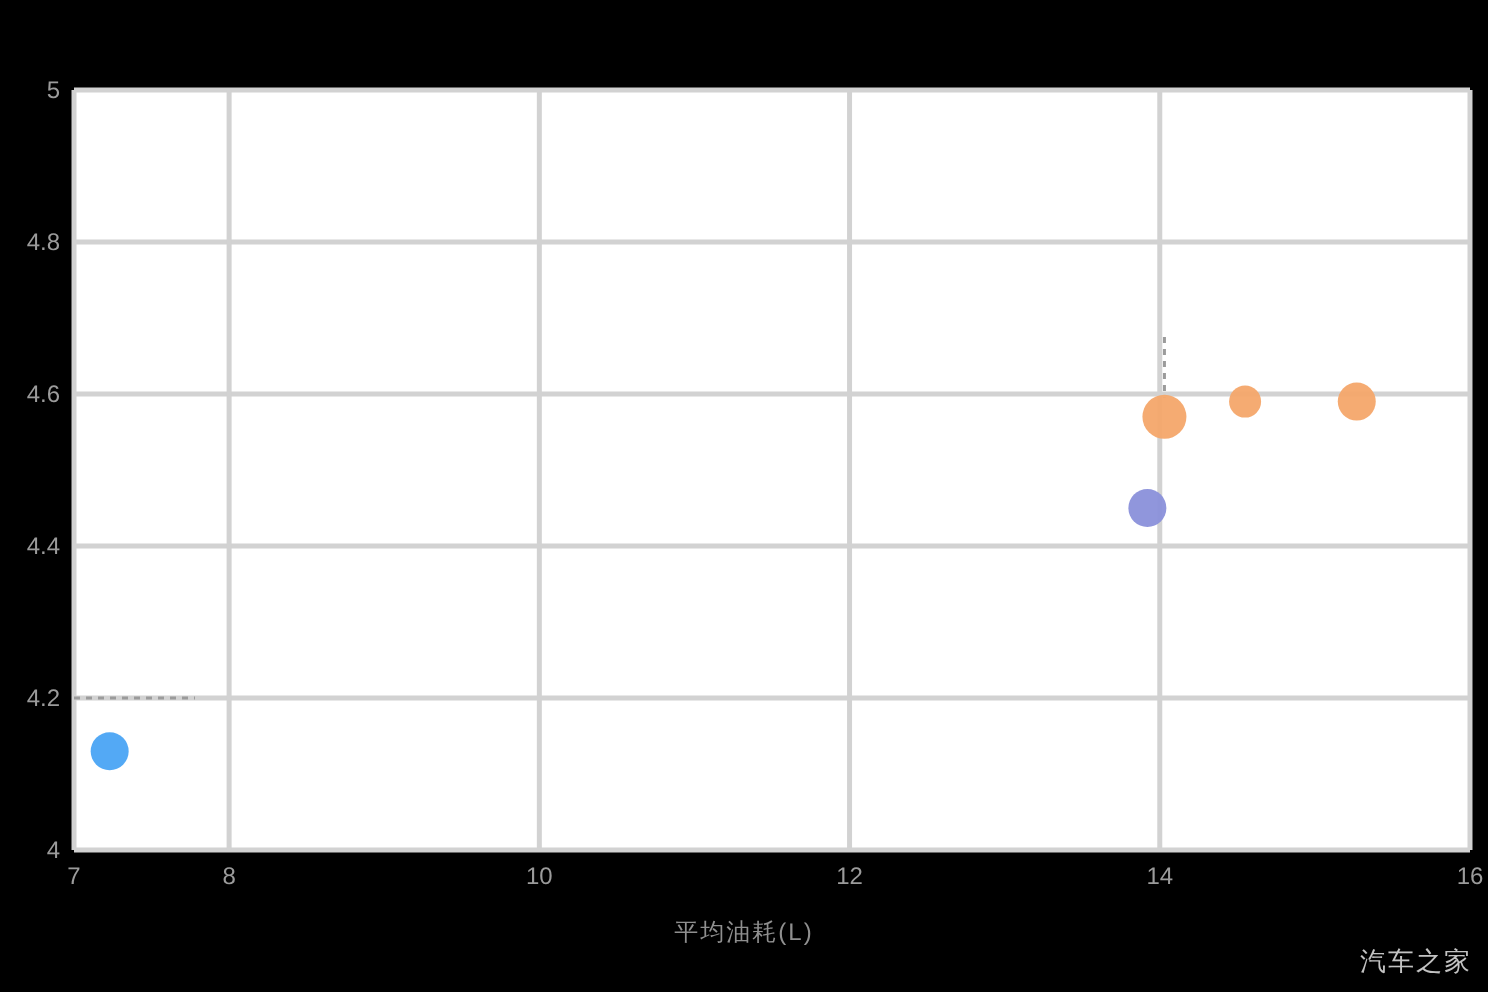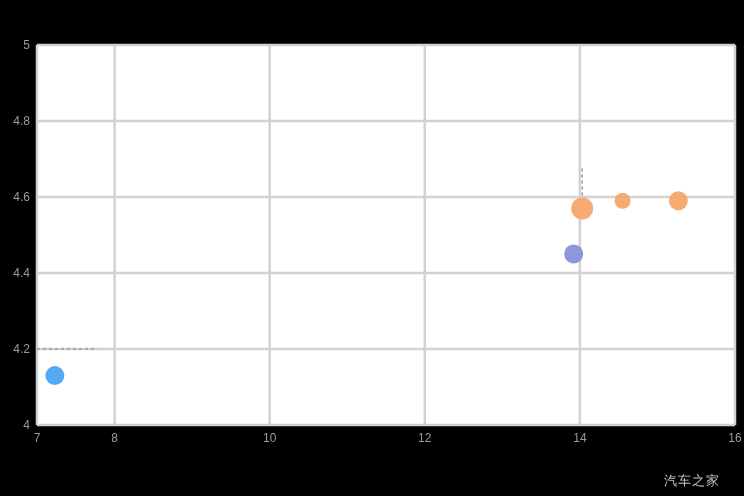--- a/index.html
+++ b/index.html
@@ -15,21 +15,21 @@
     position:absolute;
     left:0;right:0;
     top:458px;
     text-align:center;
     color:#8f8f8f;
     font-size:12px;
     letter-spacing:1px;
   }
   .watermark{
     position:absolute;
-    right:24px;
+    right:8px;
     bottom:6px;
     color:#c2c2c2;
     font-size:13px;
     letter-spacing:1px;
   }
 </style>
 </head>
 <body>
 
 <div class="screen">
@@ -60,14 +60,15 @@
       <text x="579.8888888888889" y="442" text-anchor="middle" fill="#9b9b9b" font-size="12px" font-family="&quot;Liberation Sans&quot;, sans-serif">14</text>
       <text x="735" y="442" text-anchor="middle" fill="#9b9b9b" font-size="12px" font-family="&quot;Liberation Sans&quot;, sans-serif">16</text>
       <line x1="37" y1="348.99999999999994" x2="97.49333333333335" y2="348.99999999999994" stroke="#9b9b9b" stroke-width="1.5" stroke-dasharray="3 3"></line>
       <line x1="582.2155555555555" y1="168.50000000000006" x2="582.2155555555555" y2="198.9000000000001" stroke="#9b9b9b" stroke-width="1.5" stroke-dasharray="3 3"></line>
       <circle cx="54.83777777777781" cy="375.6" r="9.5" fill="#4aa4f4" fill-opacity="0.95"></circle>
       <circle cx="573.6844444444445" cy="253.99999999999994" r="9.5" fill="#8a90da" fill-opacity="0.95"></circle>
       <circle cx="582.2155555555555" cy="208.3999999999999" r="11" fill="#f4a76a" fill-opacity="0.95"></circle>
       <circle cx="622.5444444444445" cy="200.80000000000007" r="8" fill="#f4a76a" fill-opacity="0.95"></circle>
       <circle cx="678.3844444444444" cy="200.80000000000007" r="9.5" fill="#f4a76a" fill-opacity="0.95"></circle>
     </svg>
+  <div class="xlabel">平均油耗(L)</div>
   <div class="watermark">汽车之家</div>
 </div>
 
 </body></html>

